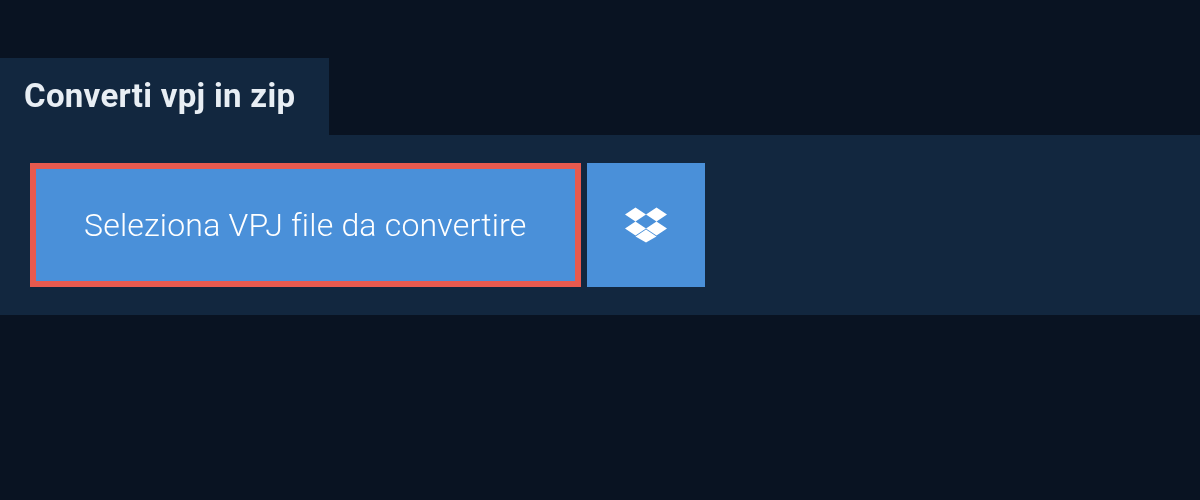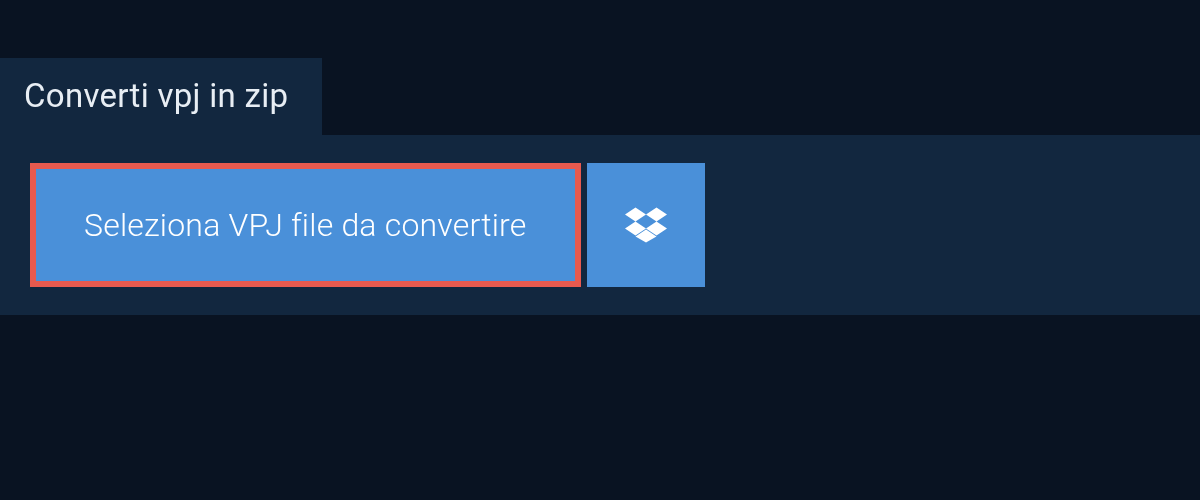--- a/index.html
+++ b/index.html
@@ -15,21 +15,21 @@
       overflow: hidden;
     }
     .tab-container {
       margin-top: 58px;
     }
     .tab {
       display: inline-block;
       background: #12273f;
       color: #e8eef4;
       font-size: 33px;
-      font-weight: 400;
+      font-weight: 700;
       padding: 18px 34px 20px 24px;
       letter-spacing: 0.3px;
     }
     .panel {
       background: #12273f;
       padding: 28px 30px 28px 30px;
       width: 100%;
       height: 180px;
     }
     .button-row {

